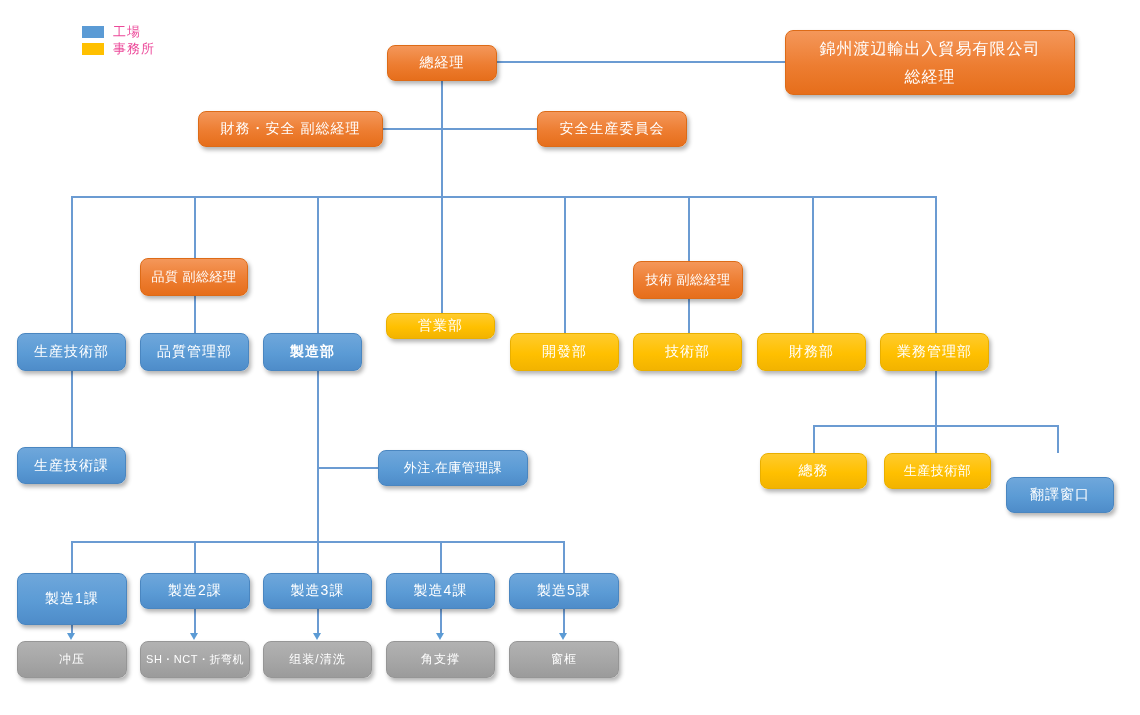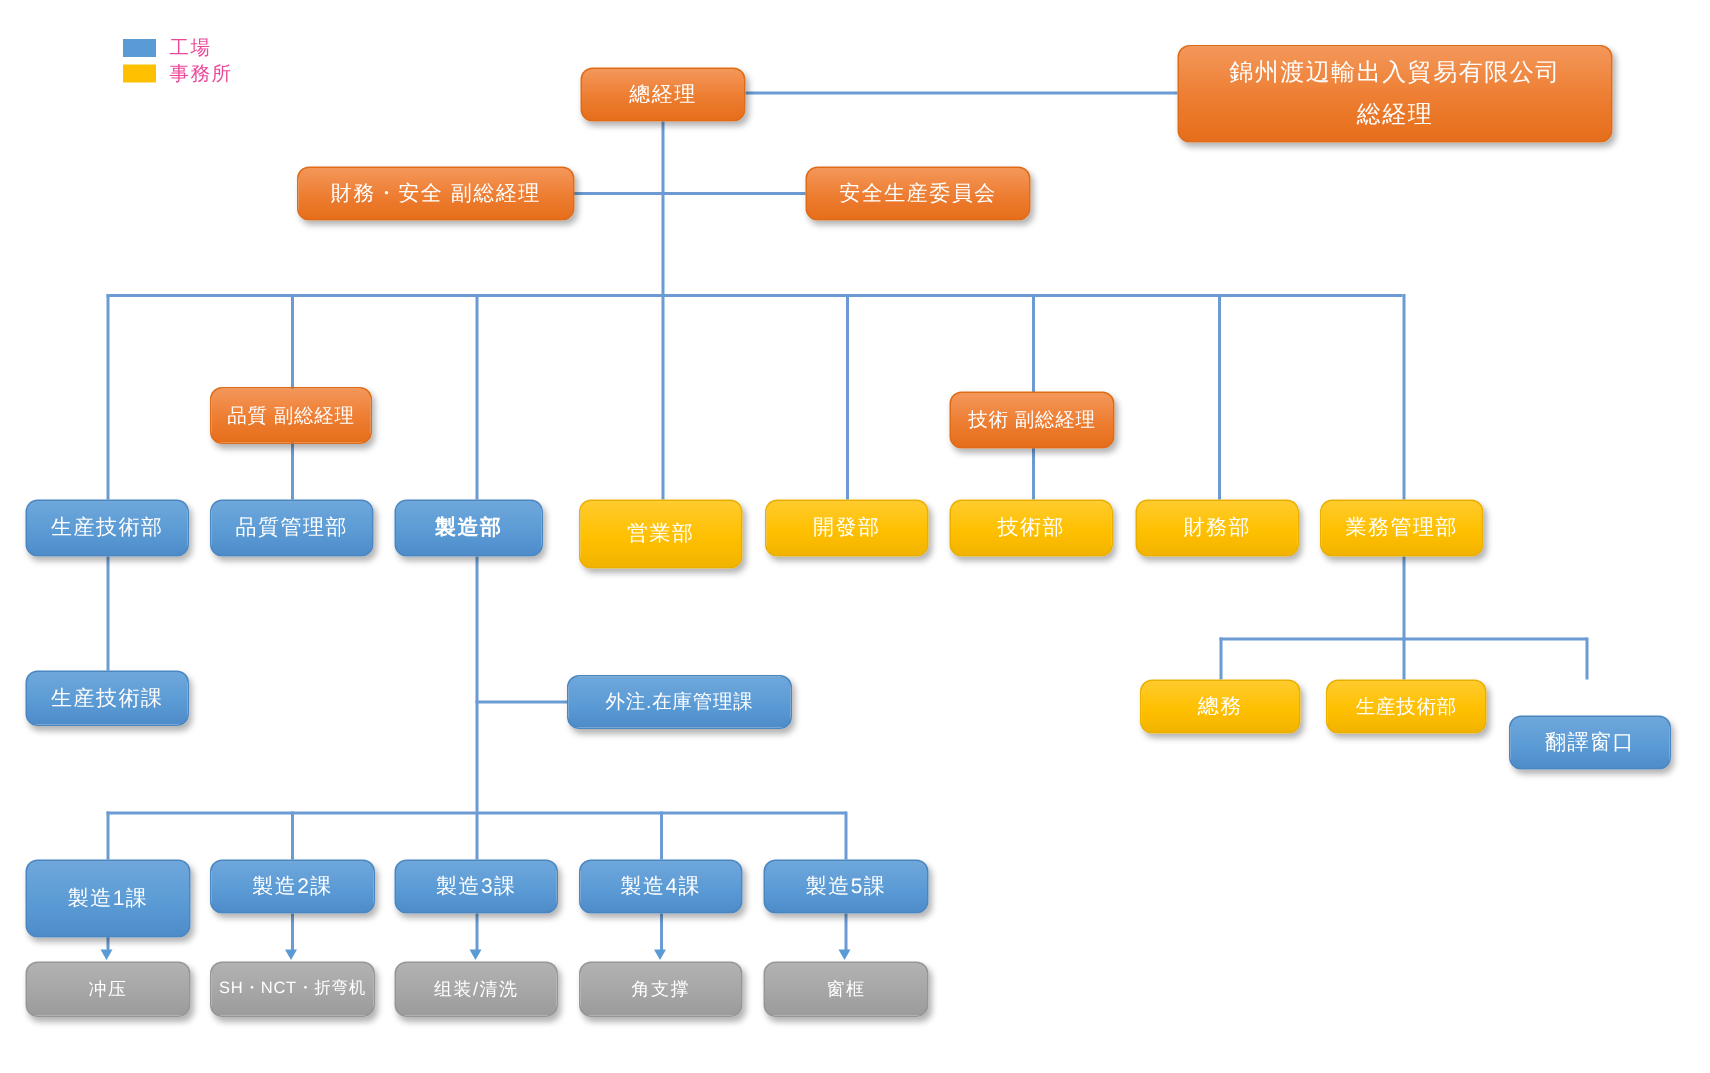--- a/index.html
+++ b/index.html
@@ -105,21 +105,21 @@
 
   <div class="node orange" style="left:537px;top:111px;width:150px;height:36px;">安全生産委員会</div>
 
   <div class="node orange mid-text" style="left:140px;top:258px;width:108px;height:38px;">品質 副総経理</div>
 
   <div class="node orange mid-text" style="left:633px;top:261px;width:110px;height:38px;">技術 副総経理</div>
 
   <div class="node blue" style="left:17px;top:333px;width:109px;height:38px;">生産技術部</div>
   <div class="node blue" style="left:140px;top:333px;width:109px;height:38px;">品質管理部</div>
   <div class="node blue" style="left:263px;top:333px;width:99px;height:38px;font-weight:bold;">製造部</div>
-  <div class="node yellow" style="left:386px;top:333px;width:109px;height:46px;">営業部</div>
+  <div class="node yellow" style="left:386px;top:313px;width:109px;height:26px;">営業部</div>
   <div class="node yellow" style="left:510px;top:333px;width:109px;height:38px;">開發部</div>
   <div class="node yellow" style="left:757px;top:333px;width:109px;height:38px;">財務部</div>
   <div class="node yellow" style="left:633px;top:333px;width:109px;height:38px;">技術部</div>
   <div class="node yellow" style="left:880px;top:333px;width:109px;height:38px;">業務管理部</div>
 
   <div class="node blue" style="left:17px;top:447px;width:109px;height:37px;">生産技術課</div>
   <div class="node blue mid-text" style="left:378px;top:450px;width:150px;height:36px;">外注.在庫管理課</div>
   <div class="node yellow" style="left:760px;top:453px;width:107px;height:36px;">總務</div>
   <div class="node yellow mid-text" style="left:884px;top:453px;width:107px;height:36px;">生産技術部</div>
   <div class="node blue" style="left:1006px;top:453px;width:108px;height:36px;margin-top:24px;">翻譯窗口</div>

